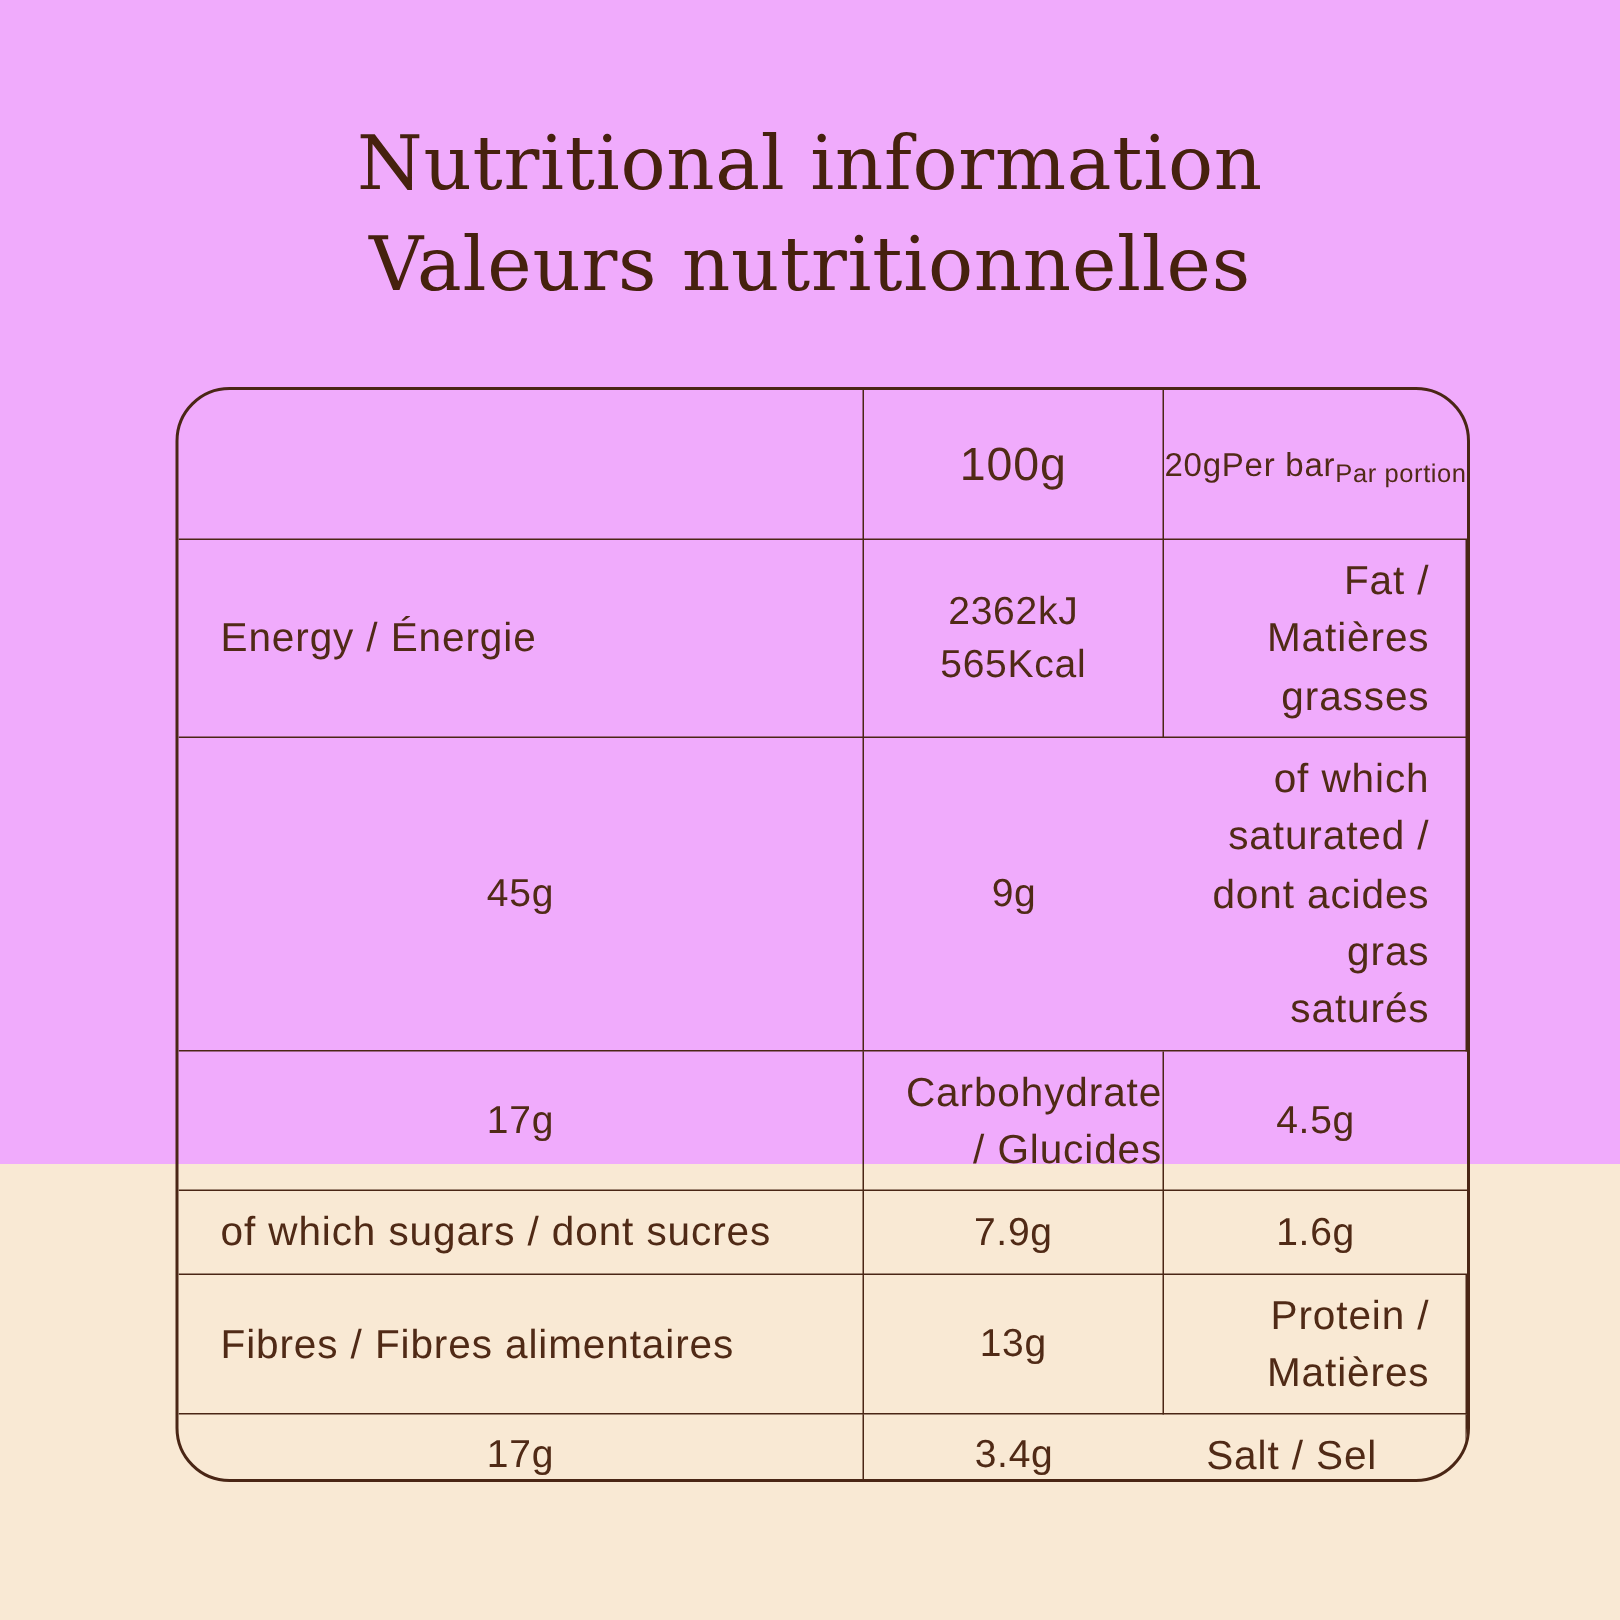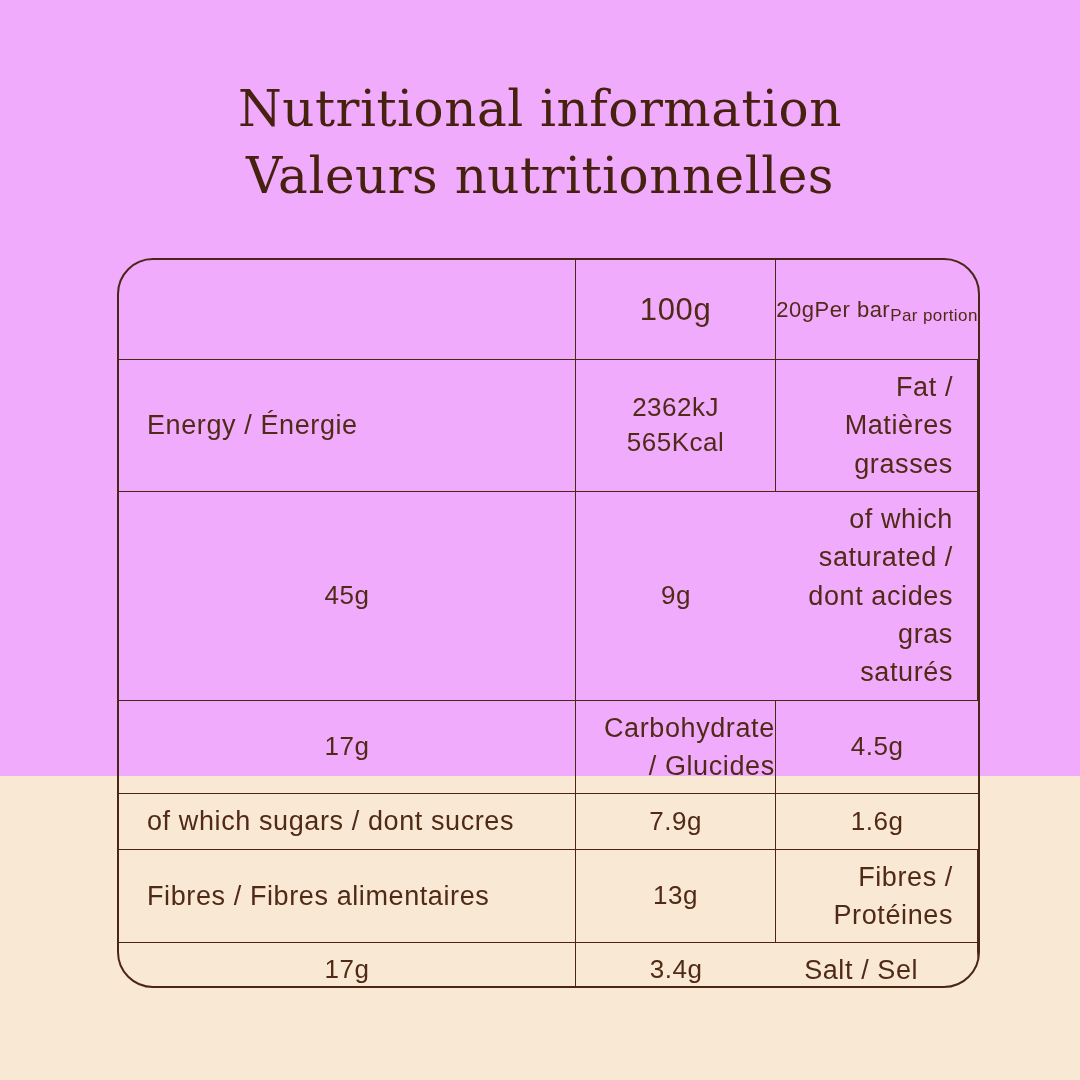--- a/index.html
+++ b/index.html
@@ -116,21 +116,21 @@
     <div class="cell cb cr lbl">Carbohydrate / Glucides</div>
     <div class="cell cb val">4.5g</div>
 
     <div class="cell cb cr lbl">of which sugars / dont sucres</div>
     <div class="cell cb cr val">7.9g</div>
     <div class="cell cb val">1.6g</div>
 
     <div class="cell cb cr lbl">Fibres / Fibres alimentaires</div>
     <div class="cell cb cr val">13g</div>
 
-    <div class="cell cb cr lbl">Fibres / Protéines</div>
+    <div class="cell cb cr lbl">Protein / Matières</div>
     <div class="cell cb cr val">17g</div>
     <div class="cell cb val">3.4g</div>
 
     <div class="cell cr lbl">Salt / Sel</div>
     <div class="cell cr val">0.2g</div>
     <div class="cell val">0.04g</div>
 
   </div>
 </div>
 

